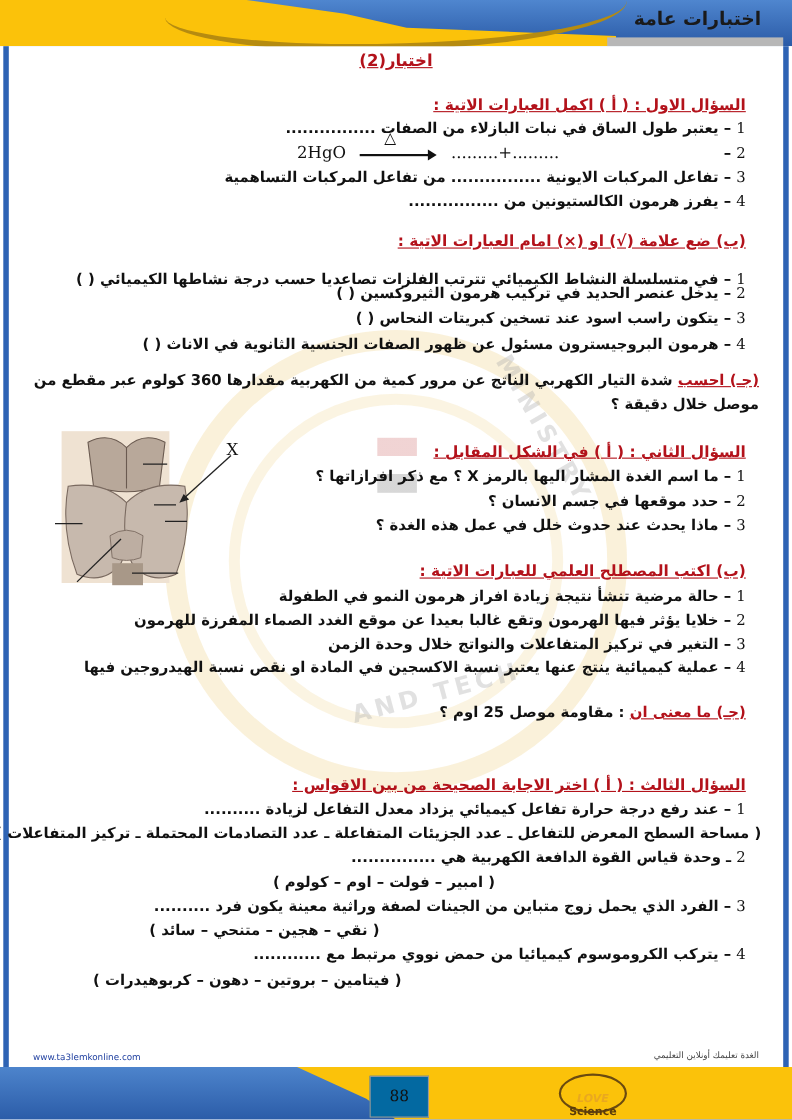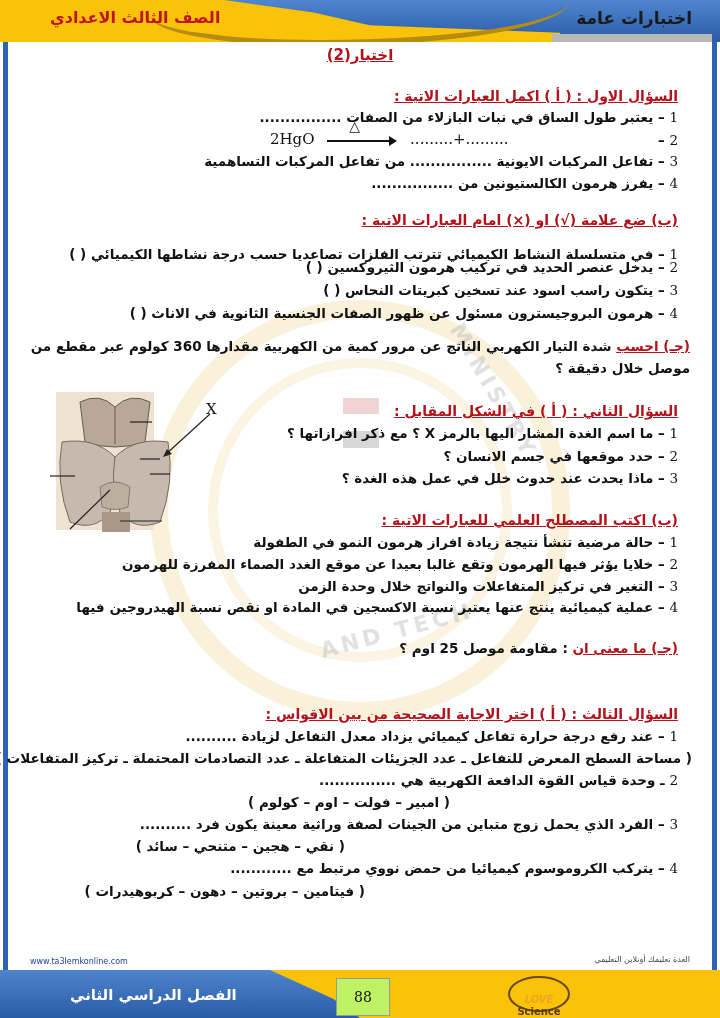--- a/index.html
+++ b/index.html
@@ -102,41 +102,40 @@
   }
   .footer .blue { position:absolute; left:0; top:0; width:720px; height:48px;
     background:linear-gradient(#4d84cc,#2b5ca8); }
   .footer .yellow { position:absolute; left:270px; top:0; width:450px; height:48px; background:#fbc20a;
     clip-path:polygon(0 0, 100% 0, 100% 100%, 20% 100%, 14% 60%); }
   .footer .semester {
     position:absolute; left:70px; top:16px; font-size:15px; font-weight:bold; color:#fff;
     direction:rtl;
   }
   .page-box {
-    position:absolute; left:336px; top:8px; width:52px; height:36px; background:#bef264;
+    position:absolute; left:336px; top:8px; width:52px; height:36px; background:#0369a1;
     border:1px solid #999; text-align:center; font-family:"DejaVu Serif", serif;
     font-size:14px; line-height:36px; color:#111;
   }
   .logo {
     position:absolute; left:508px; top:6px; width:62px; height:36px;
     border:2.5px solid #6a4a10; border-radius:50%; box-sizing:border-box;
     text-align:center; font-size:10px; font-weight:bold; color:#5a3c0a; line-height:12px;
   }
   .logo .love { display:block; color:#e9a820; font-size:10px; margin-top:16px; font-style:italic; }
 </style>
 </head>
 <body>
 
 <div class="header">
   <div class="blue"></div>
   <div class="yellow"></div>
   <div class="swoosh"></div>
   <div class="grey-bar"></div>
   <div class="header-title">اختبارات عامة</div>
-  <div class="header-grade">الصف الثالث الاعدادي</div>
 </div>
 <div class="frame-left"></div>
 <div class="frame-right"></div>
 
 <div class="watermark">
   <div class="inner"></div>
   <div class="flag"></div>
   <div class="ring-text">MINISTRY</div>
   <div class="ring-text2">AND TECH</div>
 </div>
@@ -275,19 +274,18 @@
   <line x1="170" y1="22" x2="125" y2="63" stroke="#222" stroke-width="1.2"></line>
   <polygon points="123,65 132,62 127,57" fill="#222"></polygon>
   <text x="166" y="22" font-family="DejaVu Serif, serif" font-size="15" fill="#111">X</text>
 </svg>
 
 <div class="footer-url">www.ta3lemkonline.com</div>
 <div class="footer-site">الغدة تعليمك أونلاين التعليمي</div>
 <div class="footer">
   <div class="blue"></div>
   <div class="yellow"></div>
-  <div class="semester">الفصل الدراسي الثاني</div>
   <div class="page-box">88</div>
   <div class="logo">
     <span class="love">LOVE</span>
     <span>Science</span>
   </div>
 </div>
 
 </body></html>

